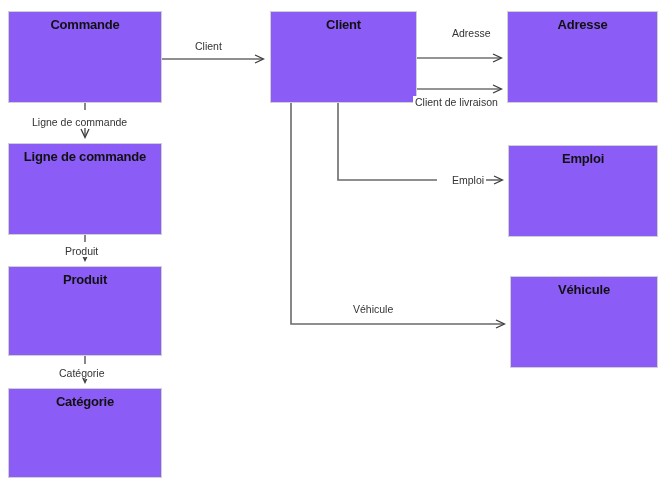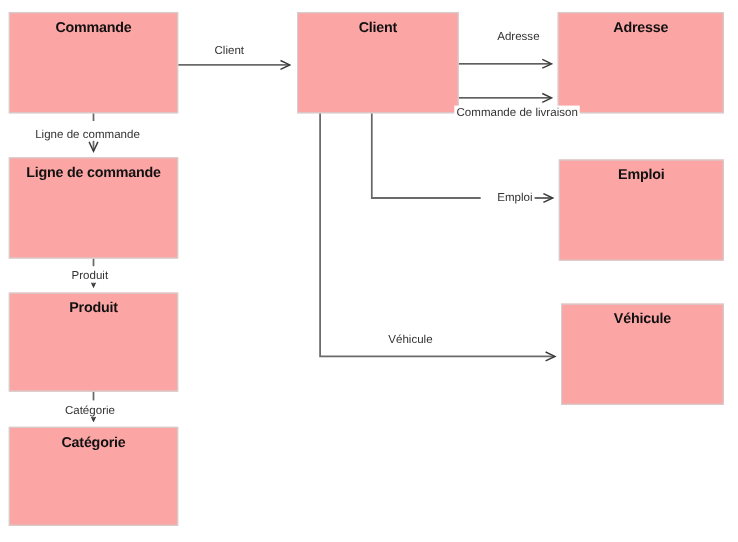--- a/index.html
+++ b/index.html
@@ -12,21 +12,21 @@
     width: 671px;
     height: 493px;
     background: #ffffff;
     font-family: "Liberation Sans", sans-serif;
     overflow: hidden;
   }
   .node {
     position: absolute;
     box-sizing: border-box;
     border: 1px solid #d0d0d0;
-    background: #fca5a5;
+    background: #8b5cf6;
   }
   .node-title {
     position: absolute;
     left: 0;
     right: 0;
     top: 5px;
     text-align: center;
     font-size: 13px;
     font-weight: bold;
     color: #111111;
@@ -137,19 +137,19 @@
   <div class="edge-label" style="left:193px; top:40px;">Client</div>
 
   <div class="edge-label" style="left:30px; top:116px;">Ligne de commande</div>
 
   <div class="edge-label" style="left:63px; top:245px;">Produit</div>
 
   <div class="edge-label" style="left:57px; top:367px;">Catégorie</div>
 
   <div class="edge-label" style="left:450px; top:27px;">Adresse</div>
 
-  <div class="edge-label" style="left:413px; top:96px;">Commande de livraison</div>
+  <div class="edge-label" style="left:413px; top:96px;">Client de livraison</div>
 
   <div class="edge-label" style="left:450px; top:174px;">Emploi</div>
 
   <div class="edge-label" style="left:351px; top:303px;">Véhicule</div>
 
 </div>
 
 </body></html>

